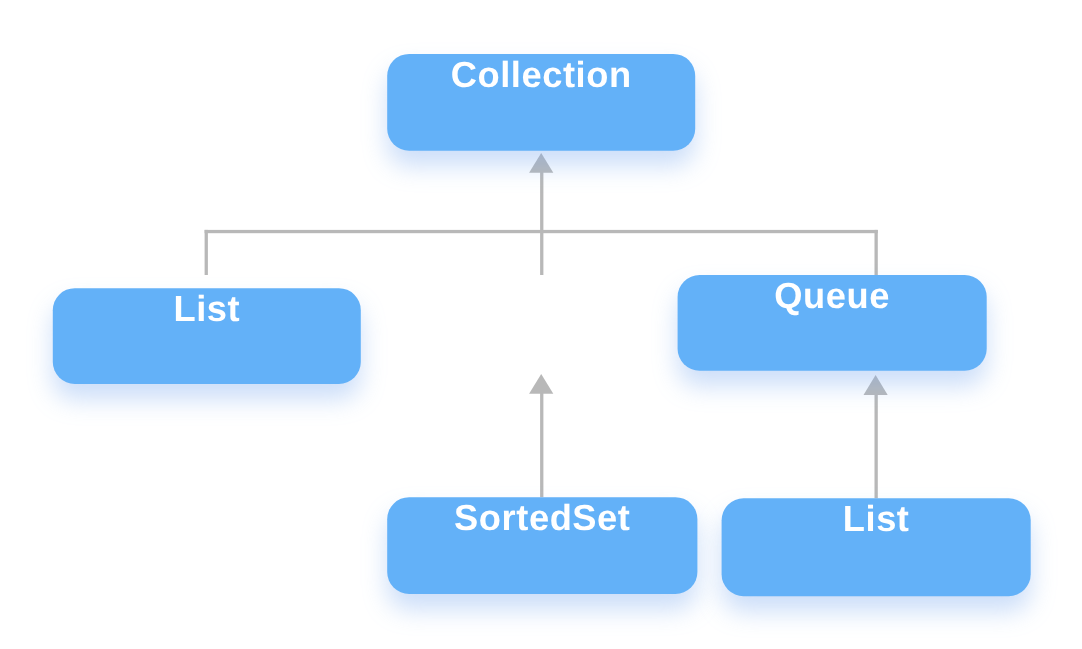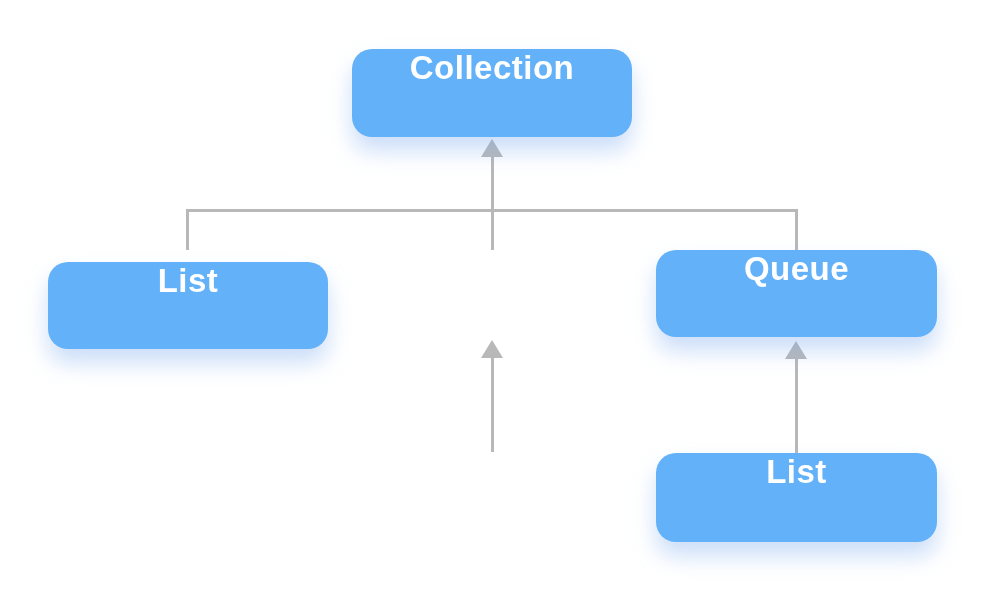--- a/index.html
+++ b/index.html
@@ -65,22 +65,25 @@
 
   <div class="node" style="left:352px;top:49px;width:280px;height:88px">
     <span>Collection</span>
   </div>
 
   <div class="node" style="left:48px;top:262px;width:280px;height:87px">
     <span>List</span>
   </div>
 
 
-  <div class="node" style="left:656px;top:250px;width:281px;height:87px">
+  <div class="node" style="left:616px;top:250px;width:281px;height:87px">
     <span>Queue</span>
   </div>
 
+  <div class="node" style="left:352px;top:452px;width:282px;height:88px">
+    <span>SortedSet</span>
+  </div>
 
   <div class="node" style="left:656px;top:453px;width:281px;height:89px">
     <span>List</span>
   </div>
 
 </div>
 
 </body></html>

